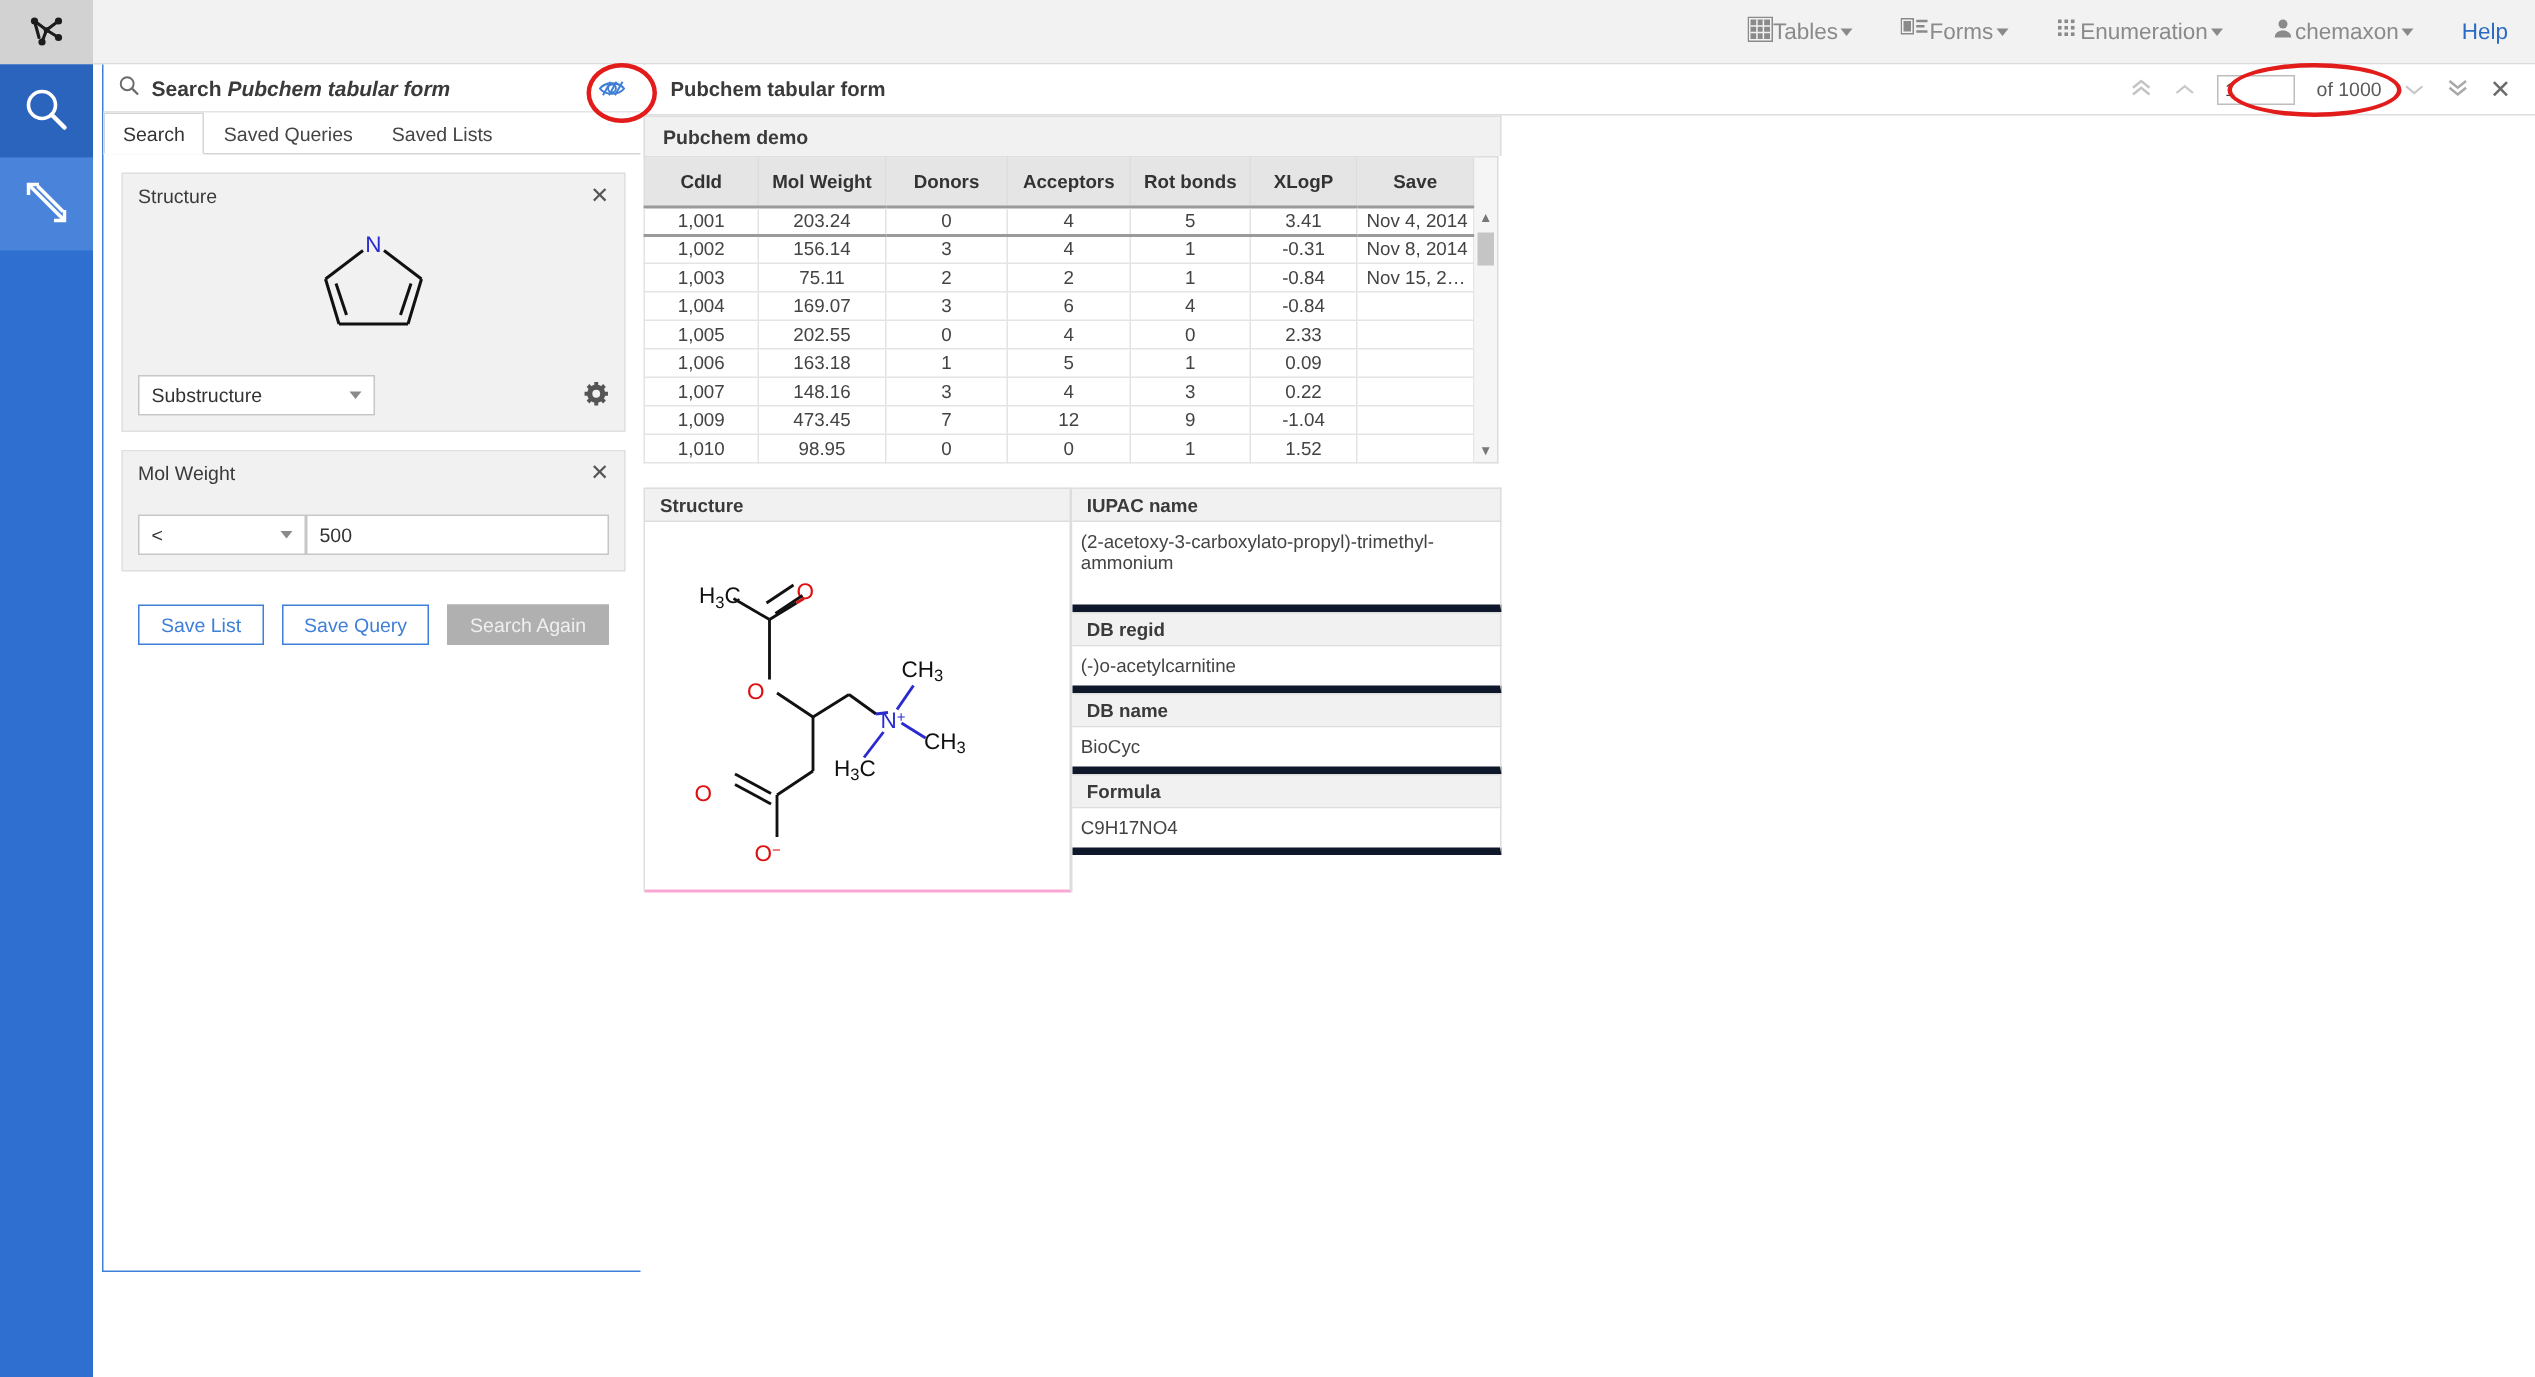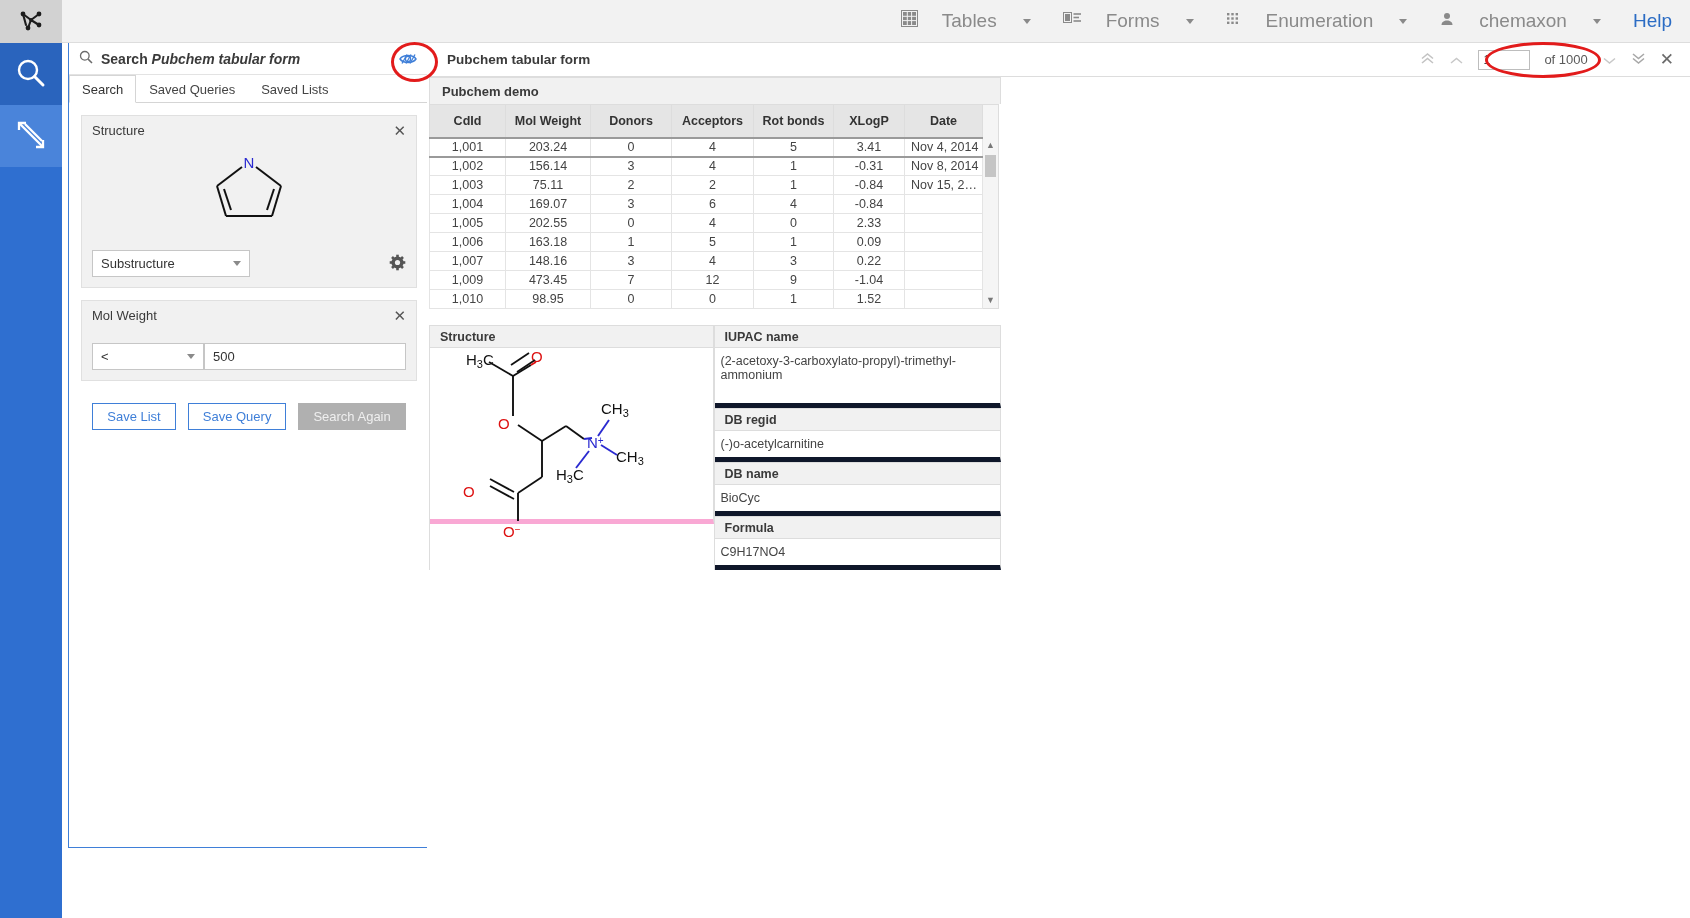--- a/index.html
+++ b/index.html
@@ -18,22 +18,22 @@
     position: absolute; left: 0; top: 0; width: 1690px; height: 43px;
     background: #f2f2f2; border-bottom: 1px solid #ddd;
     display: flex; align-items: center; justify-content: flex-end;
   }
   .logo-box {
     position: absolute; left: 0; top: 0; width: 62px; height: 43px;
     background: #d2d2d2; display: flex; align-items: center; justify-content: center;
   }
   .topnav { display: flex; align-items: center; gap: 0px; padding-right: 14px; }
   .topnav-item {
-    display: flex; align-items: center; gap: 24px;
-    padding: 0 16px; height: 43px; color: #8a8a8a; font-size: 19px;
+    display: flex; align-items: center; gap: 0;
+    padding: 0 16px; height: 43px; color: #8a8a8a; font-size: 15px;
     cursor: pointer;
   }
   .topnav-item.help { color: #2b6cc4; padding-right: 4px; }
   .caret {
     width: 0; height: 0; border-left: 4.5px solid transparent;
     border-right: 4.5px solid transparent; border-top: 5px solid #8a8a8a;
     margin-left: 2px;
   }
 
   
@@ -164,21 +164,21 @@
     border-right: 1px solid #ddd;
     display: flex; align-items: center; padding-left: 10px;
     font-size: 12.5px; font-weight: bold; color: #3a3a3a;
   }
   .dval {
     border-bottom: 5px solid #0f172a; border-right: 1px solid #ddd; padding: 6px 6px;
     font-size: 12.5px; color: #444; background: #fff;
   }
   .dval.iupac { height: 60px; }
   .structcell {
-    height: 176px; border-bottom: 5px solid #f9a8d4; border-right: 1px solid #ddd;
+    height: 247px; border-bottom: 2px solid #f9a8d4; border-right: 1px solid #ddd;
     display: flex; align-items: center; justify-content: center; background: #fff;
   }
 
   
   .ellipse {
     position: absolute; border: 3px solid #e21b1b; border-radius: 50%;
     pointer-events: none;
   }
 </style>
 </head>
@@ -455,21 +455,21 @@
             <col style="width:78px">
         </colgroup>
         <thead>
           <tr>
             <th>CdId</th>
             <th>Mol Weight</th>
             <th>Donors</th>
             <th>Acceptors</th>
             <th>Rot bonds</th>
             <th>XLogP</th>
-            <th>Date</th>
+            <th>Save</th>
           </tr>
         </thead>
         <tbody>
           <tr class="first">
             <td>1,001</td>
             <td>203.24</td>
             <td>0</td>
             <td>4</td>
             <td>5</td>
             <td>3.41</td>

